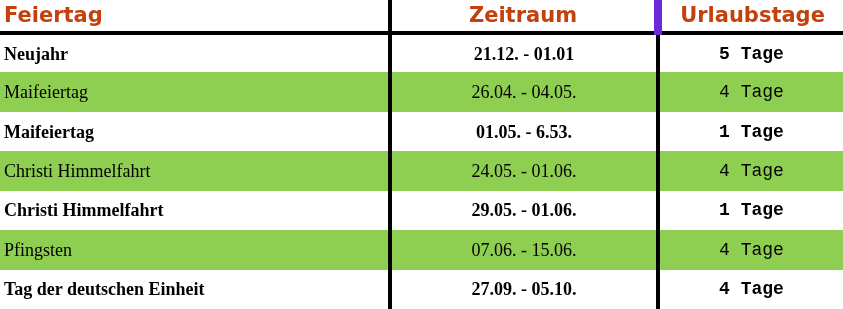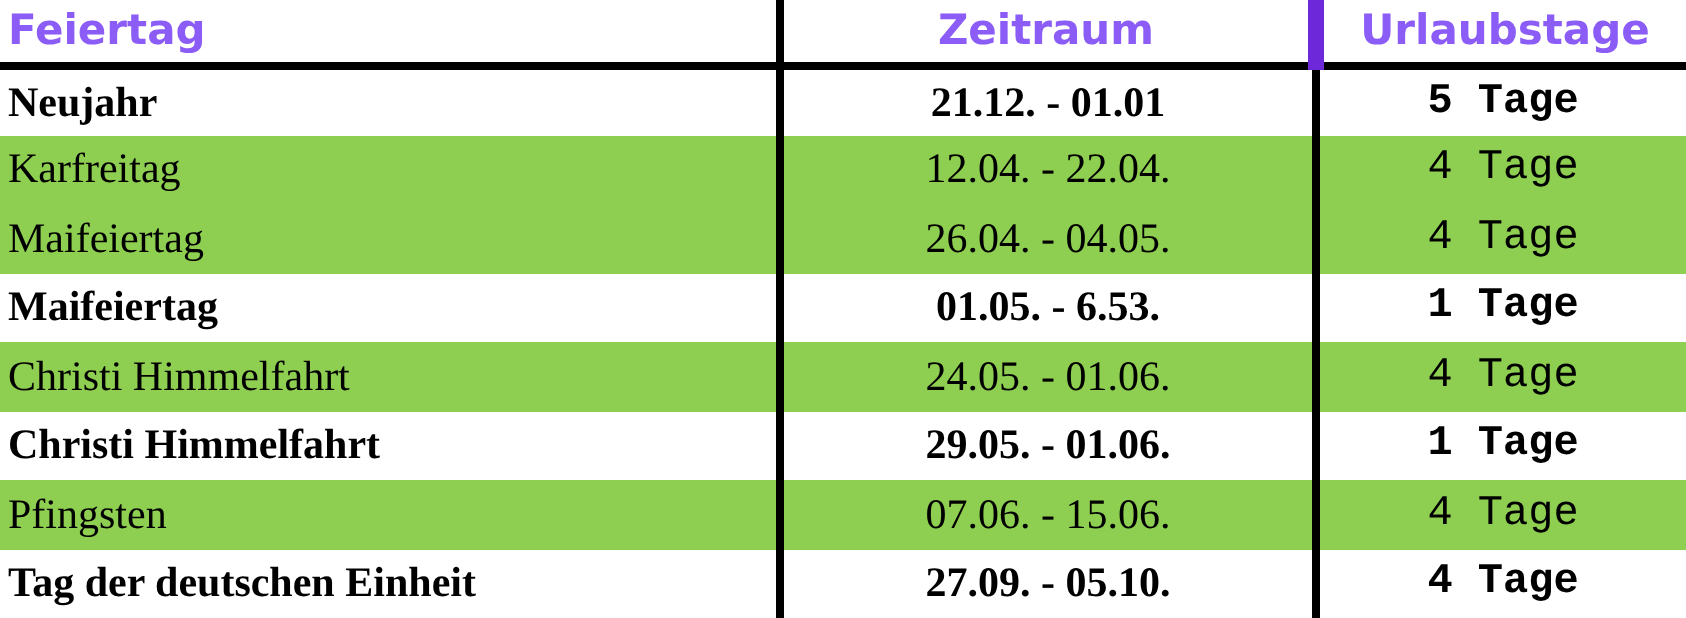--- a/index.html
+++ b/index.html
@@ -29,21 +29,21 @@
   
   thead tr {
     height: 33px;
   }
   thead th {
     padding: 0;
     margin: 0;
     font-family: "DejaVu Sans", "Liberation Sans", sans-serif;
     font-weight: bold;
     font-size: 21px;
-    color: #8b5cf6;
+    color: #c2410c;
     background: #ffffff;
     border-bottom: 4px solid #000000;
     vertical-align: middle;
     line-height: 1;
   }
   th.th-holiday {
     text-align: left;
     padding-left: 4px;
   }
   th.th-period,
@@ -54,21 +54,21 @@
   th.th-period { border-left: 4px solid #000000; }
   th.th-days   { border-left: 8px solid #6d28d9; }
 
   
   tbody tr {
     height: 30.7px;
   }
   tbody td {
     padding: 0;
     margin: 0;
-    font-size: 21px;
+    font-size: 18px;
     color: #000000;
     vertical-align: middle;
     line-height: 1;
     white-space: nowrap;
   }
   td.cell-holiday {
     text-align: left;
     padding-left: 4px;
   }
   td.cell-period,
@@ -104,25 +104,20 @@
       <th class="th-days">Urlaubstage</th>
     </tr>
   </thead>
   <tbody id="table-body">
       <tr class="row-plain">
         <td class="cell-holiday">Neujahr</td>
         <td class="cell-period">21.12. - 01.01</td>
         <td class="cell-days">5 Tage</td>
       </tr>
       <tr class="row-shaded">
-        <td class="cell-holiday">Karfreitag</td>
-        <td class="cell-period">12.04. - 22.04.</td>
-        <td class="cell-days">4 Tage</td>
-      </tr>
-      <tr class="row-shaded">
         <td class="cell-holiday">Maifeiertag</td>
         <td class="cell-period">26.04. - 04.05.</td>
         <td class="cell-days">4 Tage</td>
       </tr>
       <tr class="row-plain">
         <td class="cell-holiday">Maifeiertag</td>
         <td class="cell-period">01.05. - 6.53.</td>
         <td class="cell-days">1 Tage</td>
       </tr>
       <tr class="row-shaded">

